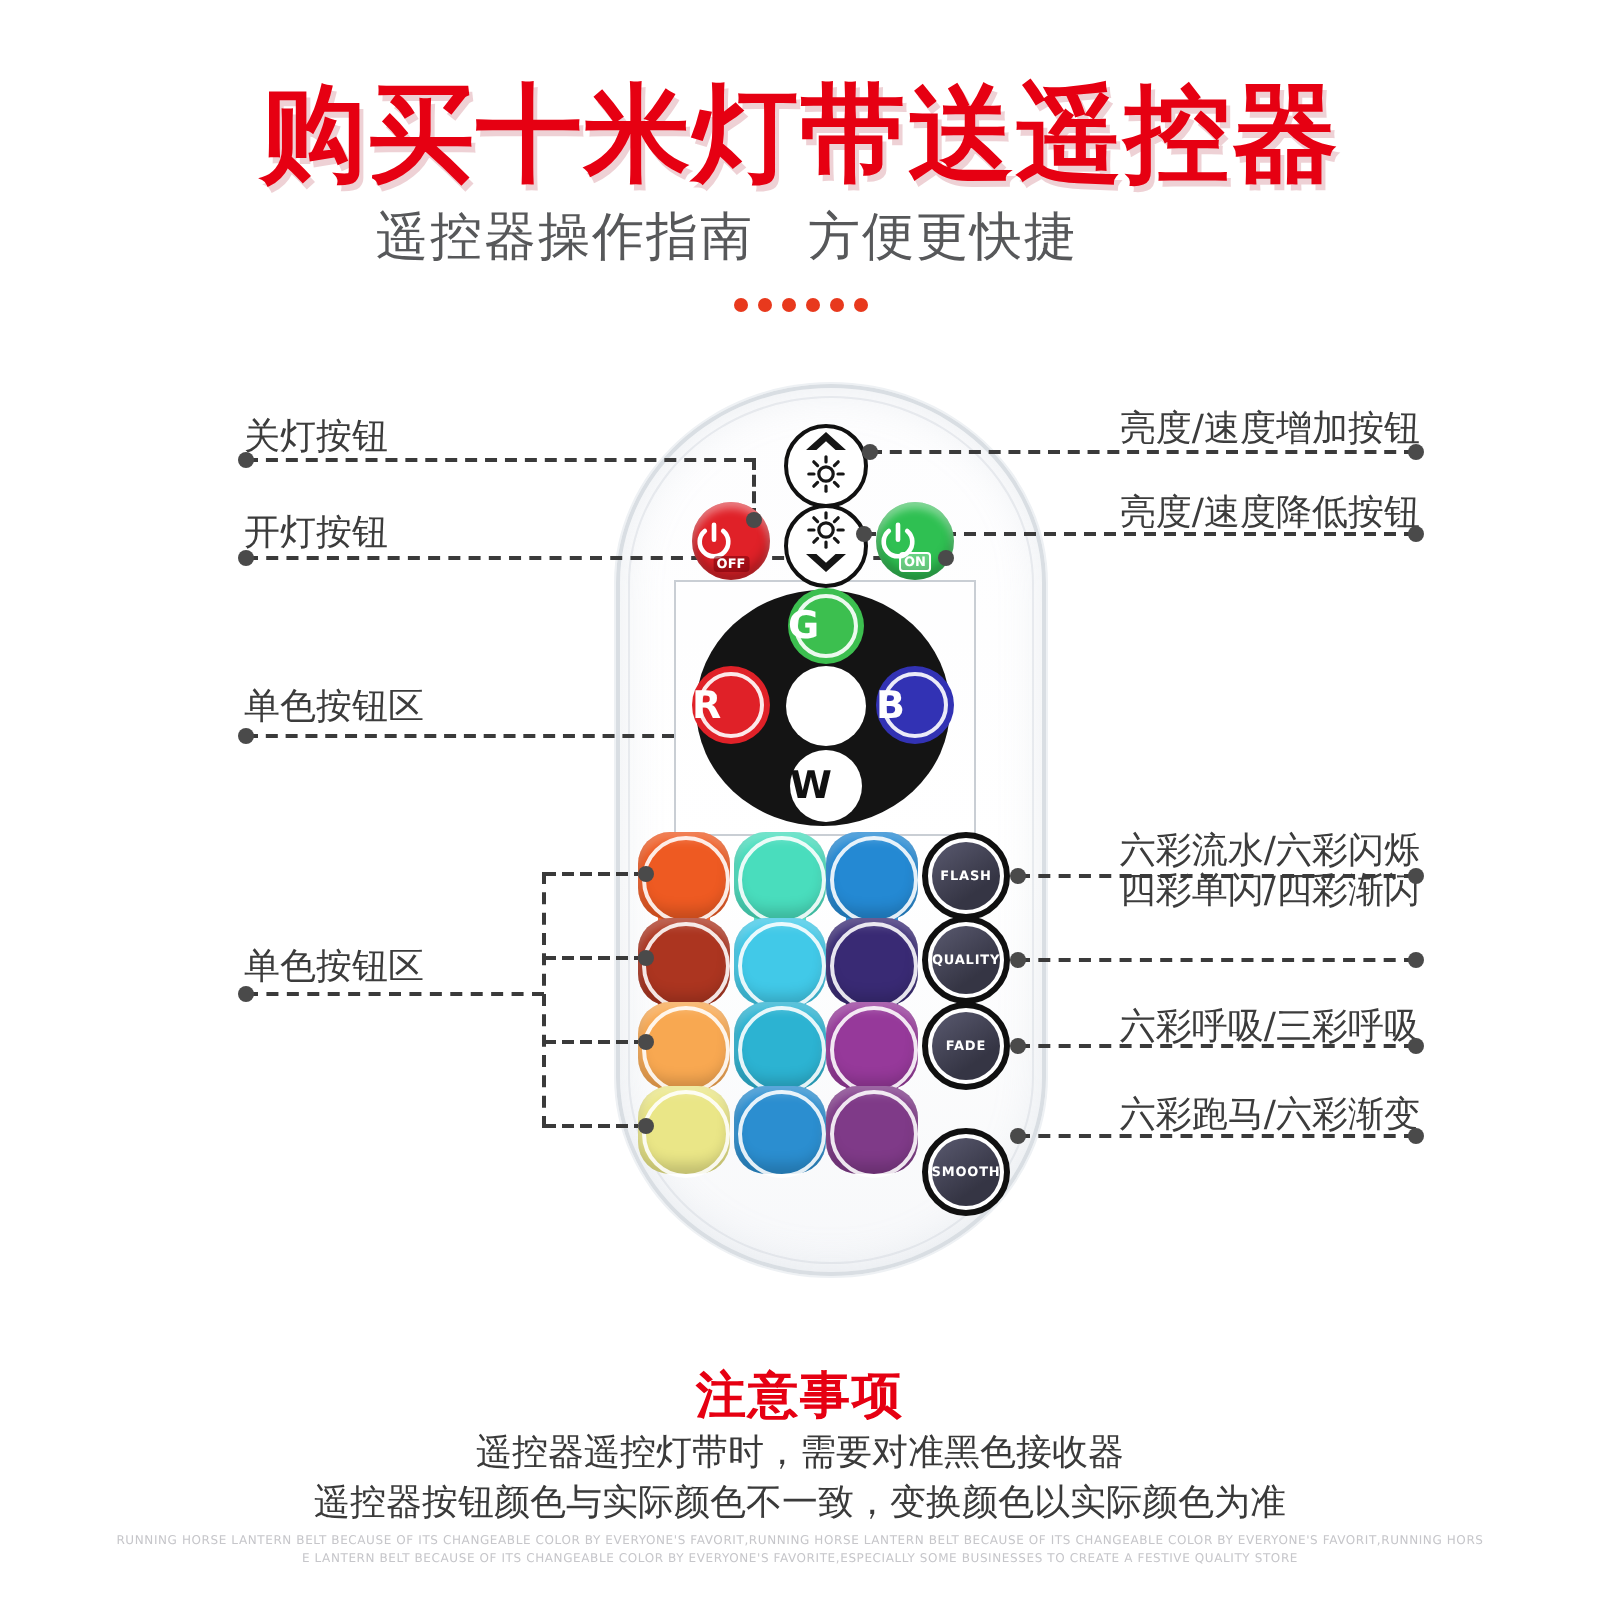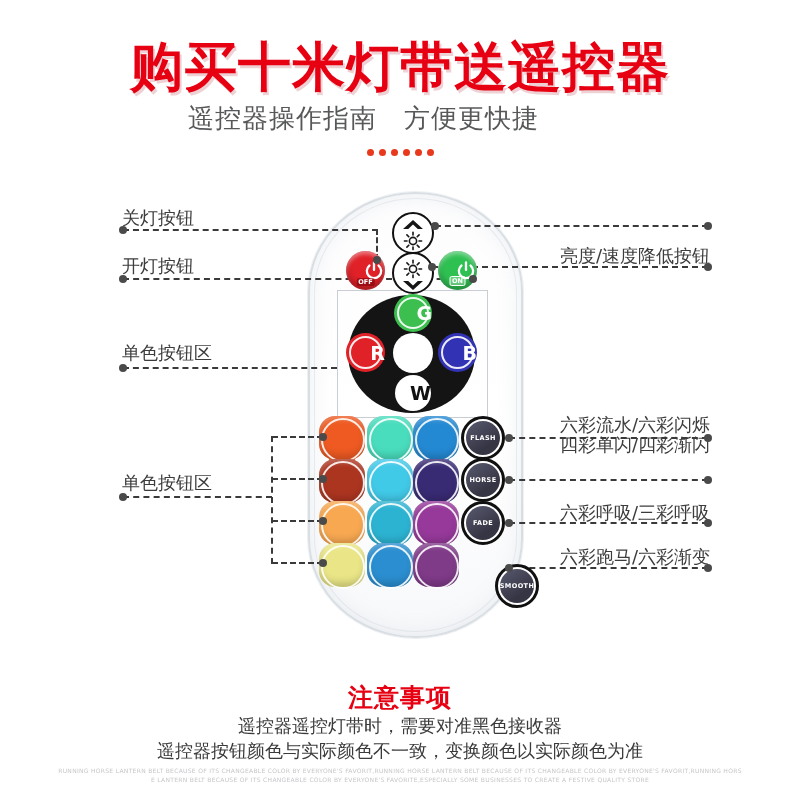--- a/index.html
+++ b/index.html
@@ -31,21 +31,21 @@
   .dash-v{position:absolute;width:0;border-left:2px dashed var(--line);z-index:5;}
   .cdot{position:absolute;width:8px;height:8px;border-radius:50%;background:var(--connector_dot);z-index:7;}
 
   
   .remote-body{position:absolute;left:308px;top:192px;width:215px;height:446px;
     background:linear-gradient(180deg,#fdfdfe 0%,#ffffff 55%,#f7f8fa 100%);
     border:2px solid #d9dee3;border-radius:108px/100px;
     box-shadow:0 0 0 1px #eef1f4, inset 0 0 22px rgba(170,182,195,.22);z-index:2;}
   .remote-body:after{content:"";position:absolute;inset:4px;border-radius:inherit;
     border:1px solid rgba(200,206,214,.35);}
-  .circle-btn{position:absolute;border-radius:50%;z-index:6;display:flex;align-items:center;justify-content:flex-end;}
+  .circle-btn{position:absolute;border-radius:50%;z-index:6;display:flex;align-items:center;justify-content:flex-start;}
   .outline-btn{background:#fff;border:2.5px solid #111;flex-direction:column;}
   .power-btn{box-shadow:inset 0 -4px 6px rgba(0,0,0,.28), inset 0 3px 4px rgba(255,255,255,.45);}
   .power-lab{position:absolute;bottom:4px;left:50%;transform:translateX(-50%);
     font-size:6.5px;font-weight:bold;color:#fff;line-height:8px;padding:0 2px;border-radius:2px;}
   .off-lab{background:rgba(120,0,10,.55);}
   .on-lab{background:rgba(255,255,255,.28);border:1px solid #fff;}
   .ring-btn:after{content:"";position:absolute;inset:3px;border:2px solid rgba(255,255,255,.9);border-radius:50%;}
   .pad-letter{font-size:19px;font-weight:bold;color:#fff;z-index:2;}
   .rgbw-box{position:absolute;left:337px;top:290px;width:151px;height:128px;
     border:1px solid #c9ced4;background:rgba(255,255,255,.35);z-index:3;}
@@ -88,20 +88,21 @@
     <i></i>
       <i></i>
       <i></i>
   </div>
 
   <div class="lbl" style="left:122px;top:206px;">关灯按钮</div>
   <div class="lbl" style="left:122px;top:254px;">开灯按钮</div>
   <div class="lbl" style="left:122px;top:341px;">单色按钮区</div>
   <div class="lbl" style="left:122px;top:471px;">单色按钮区</div>
 
+  <div class="lbl right" style="top:202px;">亮度/速度增加按钮</div>
   <div class="lbl right" style="top:413px;">六彩流水/六彩闪烁</div>
   <div class="lbl right" style="top:244px;">亮度/速度降低按钮</div>
   <div class="lbl right" style="top:433px;">四彩单闪/四彩渐闪</div>
   <div class="lbl right" style="top:501px;">六彩呼吸/三彩呼吸</div>
   <div class="lbl right" style="top:545px;">六彩跑马/六彩渐变</div>
 
   <div class="dash-h" style="left:123px;top:229px;width:255px;"></div>
   <div class="dash-v" style="left:376px;top:229px;height:31px;"></div>
   <div class="dash-h" style="left:123px;top:278px;width:350px;"></div>
   <div class="dash-h" style="left:123px;top:367px;width:214px;"></div>
@@ -227,26 +228,26 @@
   <div class="ccell" style="left: 367px; top: 501px; background: rgb(44, 179, 210);"></div>
   <div class="ccell" style="left: 413px; top: 501px; background: rgb(150, 57, 154);"></div>
   <div class="ccell" style="left: 319px; top: 543px; background: rgb(234, 230, 135);"></div>
   <div class="ccell" style="left: 367px; top: 543px; background: rgb(43, 142, 208);"></div>
   <div class="ccell" style="left: 413px; top: 543px; background: rgb(127, 58, 136);"></div>
 
   <div class="mode" style="left:461px;top:416px;">
     <div class="mode-inner">FLASH</div>
   </div>
   <div class="mode" style="left:461px;top:458px;">
-    <div class="mode-inner">HORSE</div>
+    <div class="mode-inner">QUALITY</div>
   </div>
   <div class="mode" style="left:461px;top:501px;">
     <div class="mode-inner">FADE</div>
   </div>
-  <div class="mode" style="left:461px;top:564px;margin-left:34px;">
+  <div class="mode" style="left:461px;top:564px;">
     <div class="mode-inner">SMOOTH</div>
   </div>
 
   <div class="notice-head">注意事项</div>
   <div class="notice-line" style="top:714px;">遥控器遥控灯带时，需要对准黑色接收器</div>
   <div class="notice-line" style="top:739px;">遥控器按钮颜色与实际颜色不一致，变换颜色以实际颜色为准</div>
   <div class="wm" style="top:767px;">RUNNING HORSE LANTERN BELT BECAUSE OF ITS CHANGEABLE COLOR BY EVERYONE'S FAVORIT,RUNNING HORSE LANTERN BELT BECAUSE OF ITS CHANGEABLE COLOR BY EVERYONE'S FAVORIT,RUNNING HORS</div>
   <div class="wm" style="top:776px;">E LANTERN BELT BECAUSE OF ITS CHANGEABLE COLOR BY EVERYONE'S FAVORITE,ESPECIALLY SOME BUSINESSES TO CREATE A FESTIVE QUALITY STORE</div>
 
 </div>

